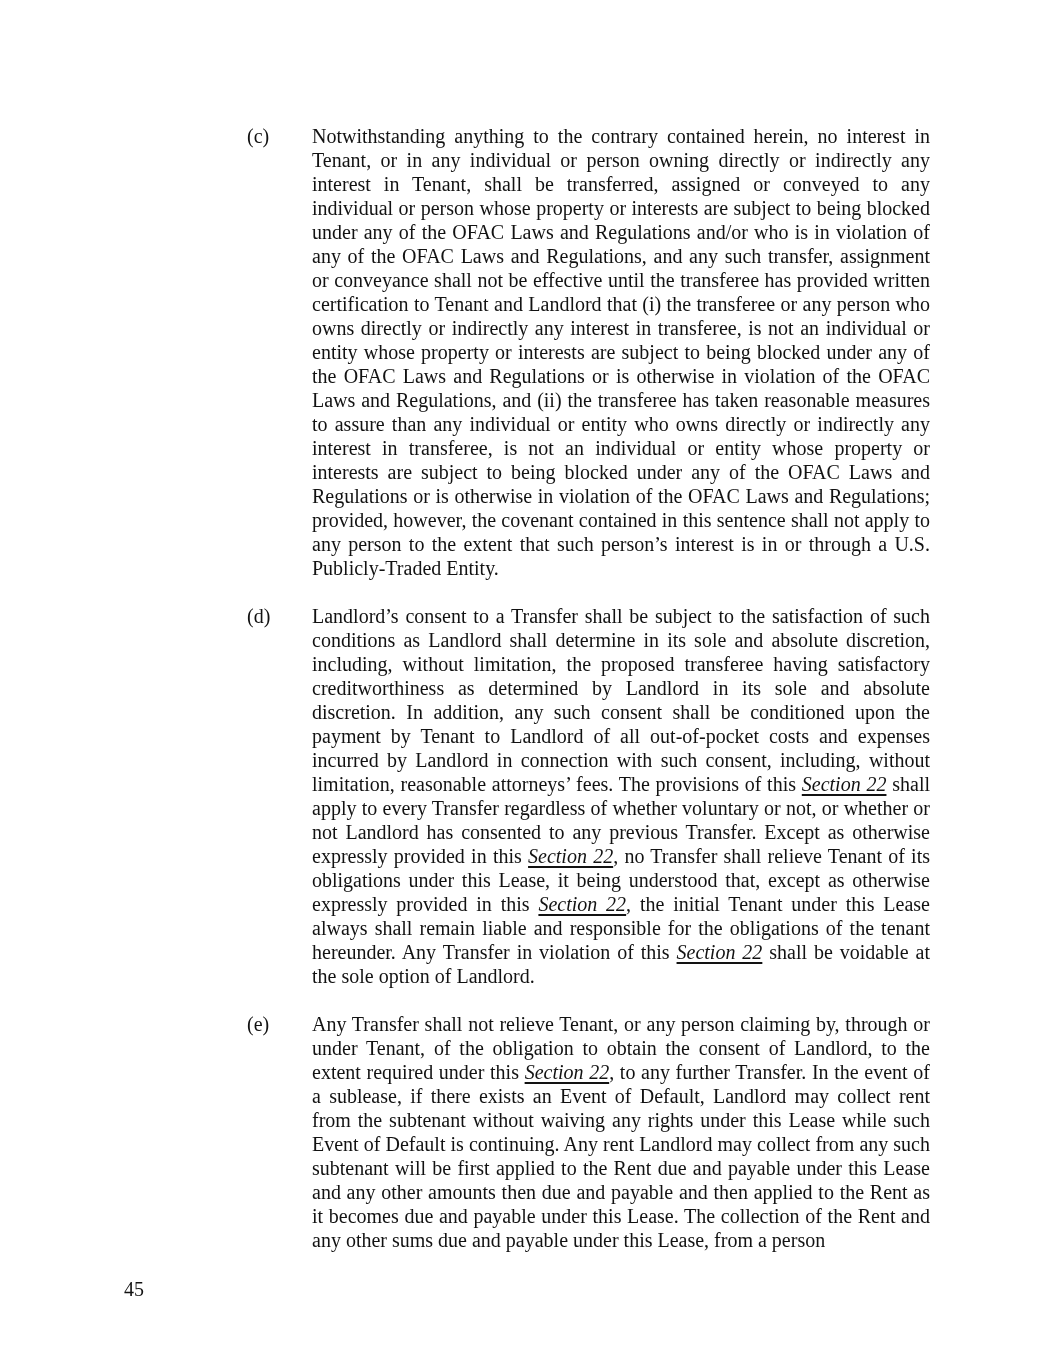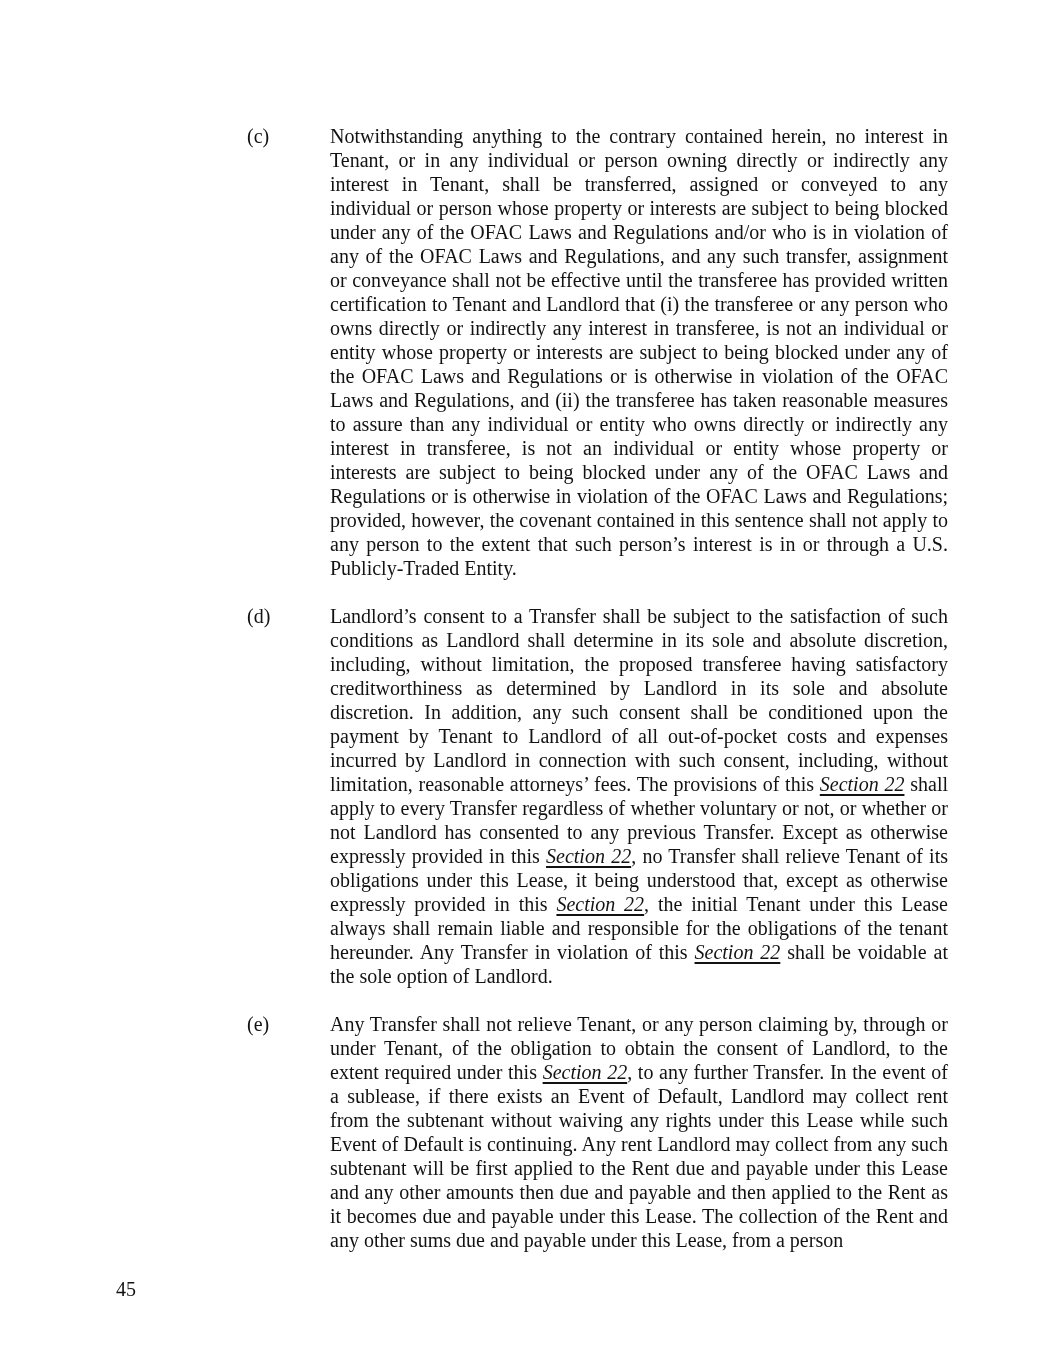--- a/index.html
+++ b/index.html
@@ -28,33 +28,33 @@
     margin-bottom: 24px;
     font-size: 20px;
     line-height: 24px;
   }
   .para-label {
     position: absolute;
     left: 0;
     top: 0;
   }
   .para-body {
-    margin-left: 83px;
+    margin-left: 65px;
     width: 618px;
     text-align: justify;
     text-justify: inter-word;
   }
   .underline {
     text-decoration: underline;
     text-underline-offset: 3px;
     font-style: italic;
   }
   .page-number {
     position: absolute;
-    left: 116px;
+    left: 124px;
     top: 1277px;
     font-size: 20px;
     line-height: 24px;
   }
 </style>
 </head>
 <body>
 
 <div class="page">
   <div class="body-text">

